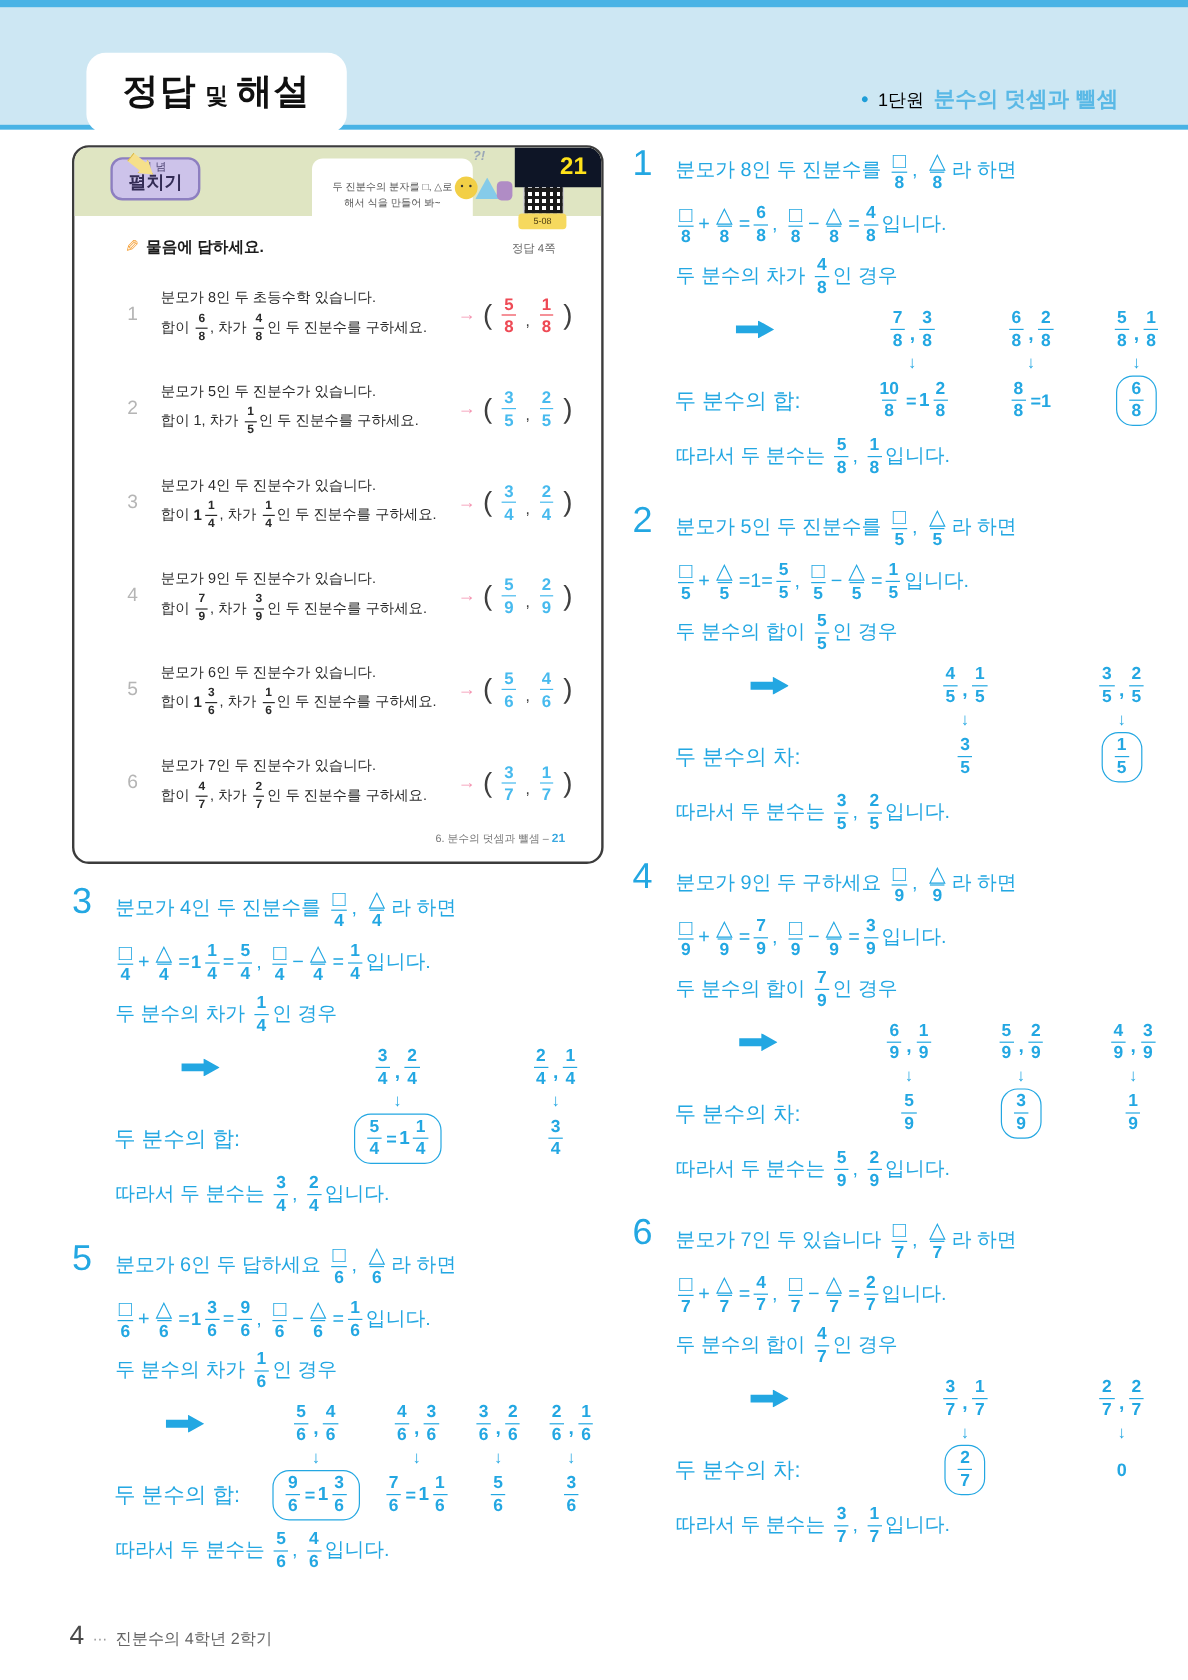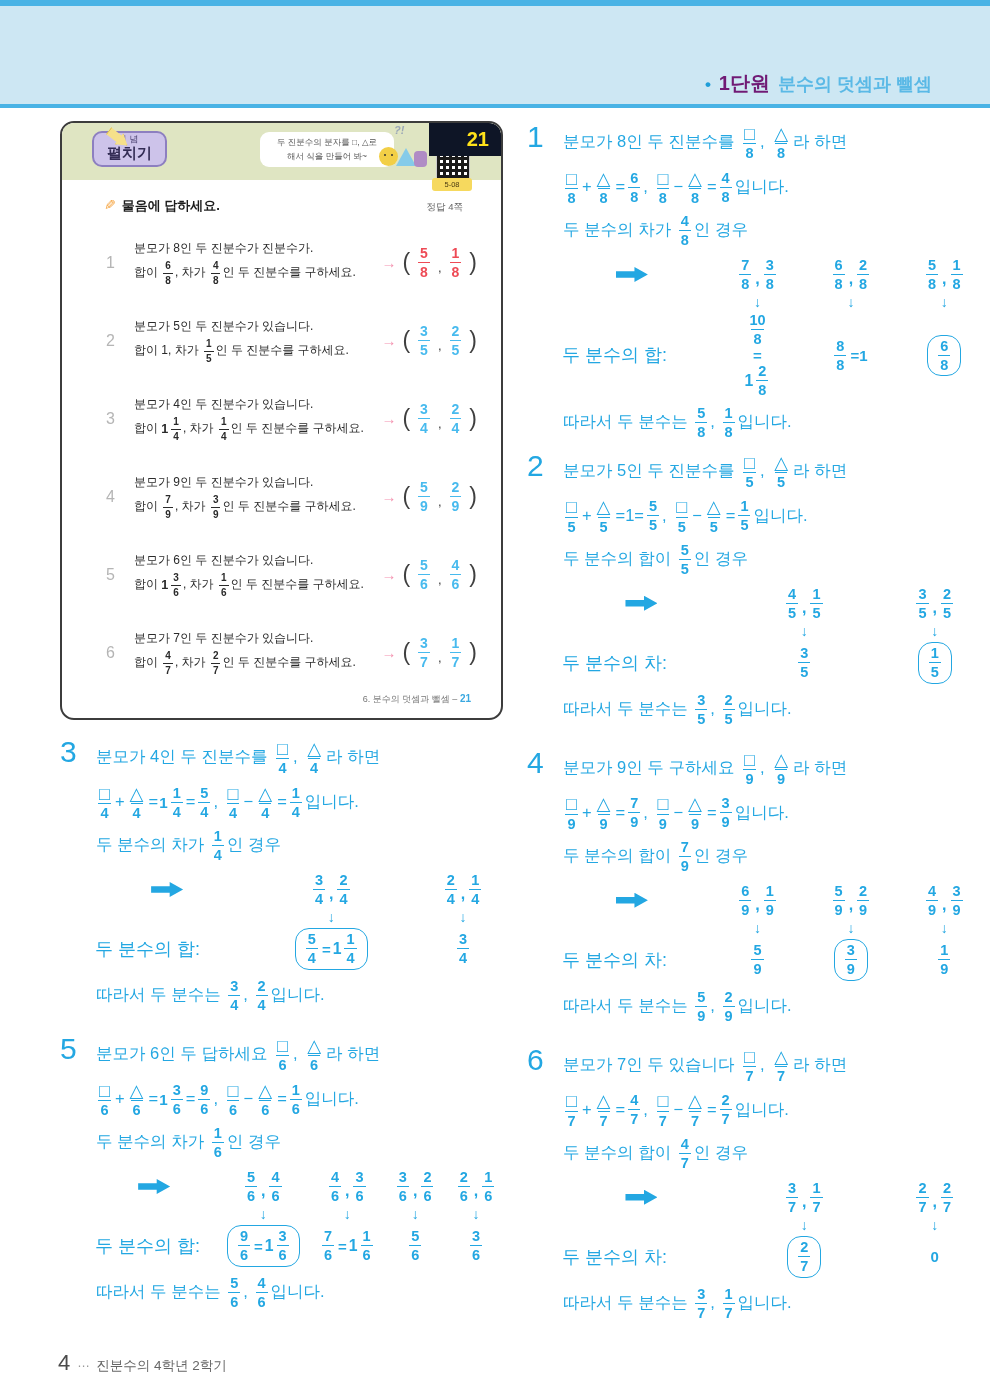--- a/index.html
+++ b/index.html
@@ -7,38 +7,38 @@
         font-family:"Liberation Sans","DejaVu Sans",sans-serif;color:#222;}
 
   
   .header-band{height:98px;background:#cde7f3;border-top:6px solid #49b3e5;border-bottom:4px solid #49b3e5;position:relative;}
   .title-box{position:absolute;left:72px;top:38px;background:#fff;border-radius:16px;padding:12px 30px 14px;z-index:2;
              display:flex;align-items:baseline;gap:7px;}
   .t-big{font-size:30px;font-weight:bold;color:#101010;letter-spacing:1px;}
   .t-small{font-size:19px;font-weight:bold;color:#101010;}
   .unit-label{position:absolute;right:58px;top:64px;display:flex;align-items:baseline;gap:8px;}
   .u-bullet{color:#1f9ed8;font-size:17px;font-weight:bold;}
-  .u-no{color:#701a75;font-size:20px;font-weight:bold;}
+  .u-no{color:#000000;font-size:15px;font-weight:normal;}
   .u-name{color:#5ab9e6;font-size:18px;font-weight:bold;}
 
   
   .content{display:flex;gap:24px;padding:13px 0 0 60px;}
   .col-left{width:443px;flex:0 0 443px;}
   .col-right{width:455px;flex:0 0 455px;}
 
   
   .worksheet{height:595px;border:2.5px solid #3c3c3c;border-radius:14px;background:#fff;overflow:hidden;margin-bottom:16px;position:relative;}
   .ws-top{height:57px;background:#dfe5c2;position:relative;}
   .badge{position:absolute;left:30px;top:8px;background:#cdc3ea;border:2px solid #8d7fc0;border-radius:10px;
          padding:2px 13px 5px;display:flex;flex-direction:column;align-items:center;line-height:1;}
   .badge-small{font-size:9px;color:#4a4170;letter-spacing:3px;margin-bottom:1px;}
   .badge-big{font-size:15px;font-weight:bold;color:#332c55;}
   .badge-arrow{position:absolute;left:12px;top:-2px;width:22px;height:12px;background:#f6e08a;border:1px solid #d9b84a;
                clip-path:polygon(0 20%,55% 20%,55% 0,100% 50%,55% 100%,55% 80%,0 80%);transform:rotate(38deg);}
-  .speech-bubble{position:absolute;left:198px;top:9px;width:126px;background:#fff;border-radius:9px;padding:4px 4px;
+  .speech-bubble{position:absolute;left:198px;top:9px;width:126px;background:#fff;border-radius:9px;padding:17px 4px;
                  font-size:8.5px;line-height:1.6;text-align:center;color:#555;}
   .exclaim{position:absolute;left:332px;top:1px;font-size:11px;font-weight:bold;color:#9aa7b6;font-style:italic;}
   .char-circle{position:absolute;left:317px;top:24px;width:19px;height:19px;border-radius:50%;background:#f2cf46;}
   .char-circle::before{content:"";position:absolute;left:5px;top:7px;width:2px;height:2px;background:#333;border-radius:50%;box-shadow:7px 0 0 #333;}
   .char-tri{position:absolute;left:334px;top:25px;width:20px;height:18px;background:#85cbe9;clip-path:polygon(50% 0,0 100%,100% 100%);}
   .char-sq{position:absolute;left:352px;top:28px;width:13px;height:16px;border-radius:4px;background:#b08cc5;}
   .qr-box{position:absolute;left:374px;top:22px;width:32px;height:32px;background:#fff;border:1px solid #ccc;
           background-image:repeating-linear-gradient(0deg,#1a1a1a 0 3px,transparent 3px 6px),repeating-linear-gradient(90deg,#1a1a1a 0 3px,#fff 3px 6px);}
   .qr-tab{position:absolute;left:370px;top:55px;width:40px;height:13px;background:#f6d95e;border-radius:3px;z-index:3;
           font-size:7.5px;color:#4a3b10;display:flex;align-items:center;justify-content:center;}
@@ -99,20 +99,25 @@
   .pf-page{font-size:22px;color:#4a4a4a;}
   .pf-sep{font-size:12px;color:#999;}
   .pf-text{font-size:13.5px;color:#666;}
 </style>
 </head>
 <body>
 
 <div class="page">
 
   <div class="header-band">
+    <div class="title-box">
+      <span class="t-big">정답</span>
+      <span class="t-small">및</span>
+      <span class="t-big">해설</span>
+    </div>
     <div class="unit-label">
       <span class="u-bullet">•</span>
       <span class="u-no">1단원</span>
       <span class="u-name">분수의 덧셈과 뺄셈</span>
     </div>
   </div>
 
   <div class="content">
     <div class="col-left">
 
@@ -140,21 +145,21 @@
         <div class="ws-body">
           <div class="ws-prompt-row">
             <span class="pencil-icon">✎</span>
             <span class="ws-prompt">물음에 답하세요.</span>
             <span class="ws-answer-ref">정답 4쪽</span>
           </div>
           <div id="problems">
               <div class="prob">
                 <div class="p-num">1</div>
                 <div class="p-text">
-                  <div class="p-l1">분모가 8인 두 진분수가 진분수가.</div>
+                  <div class="p-l1">분모가 8인 두 초등수학 있습니다.</div>
                   <div class="p-l2"><span class="seg-text">합이 </span><span class="fr">
                       <span class="fn">6</span>
                       <span class="fd">8</span>
                     </span><span class="seg-text">, 차가 </span><span class="fr">
                       <span class="fn">4</span>
                       <span class="fd">8</span>
                     </span><span class="seg-text">인 두 진분수를 구하세요.</span></div>
                 </div>
                 <div class="p-ans">
                   <span class="p-arrow">→</span>
@@ -601,21 +606,21 @@
                     <span class="fn">7</span>
                     <span class="fd">8</span>
                   </span>
                   <span class="pcomma">,</span>
                   <span class="fr">
                     <span class="fn">3</span>
                     <span class="fd">8</span>
                   </span>
                 </div>
                 <div class="darr" style="grid-area: 2 / 2;">↓</div>
-                <div class="res" style="grid-area: 3 / 2; flex-direction: column;">
+                <div class="res" style="grid-area: 3 / 2;">
                   <span class="fr">
                     <span class="fn">10</span>
                     <span class="fd">8</span>
                   </span>
                   <span class="seg-text">=</span>
                   <span class="mx">
                     <span class="mw">1</span>
                     <span class="fr">
                       <span class="fn">2</span>
                       <span class="fd">8</span>

